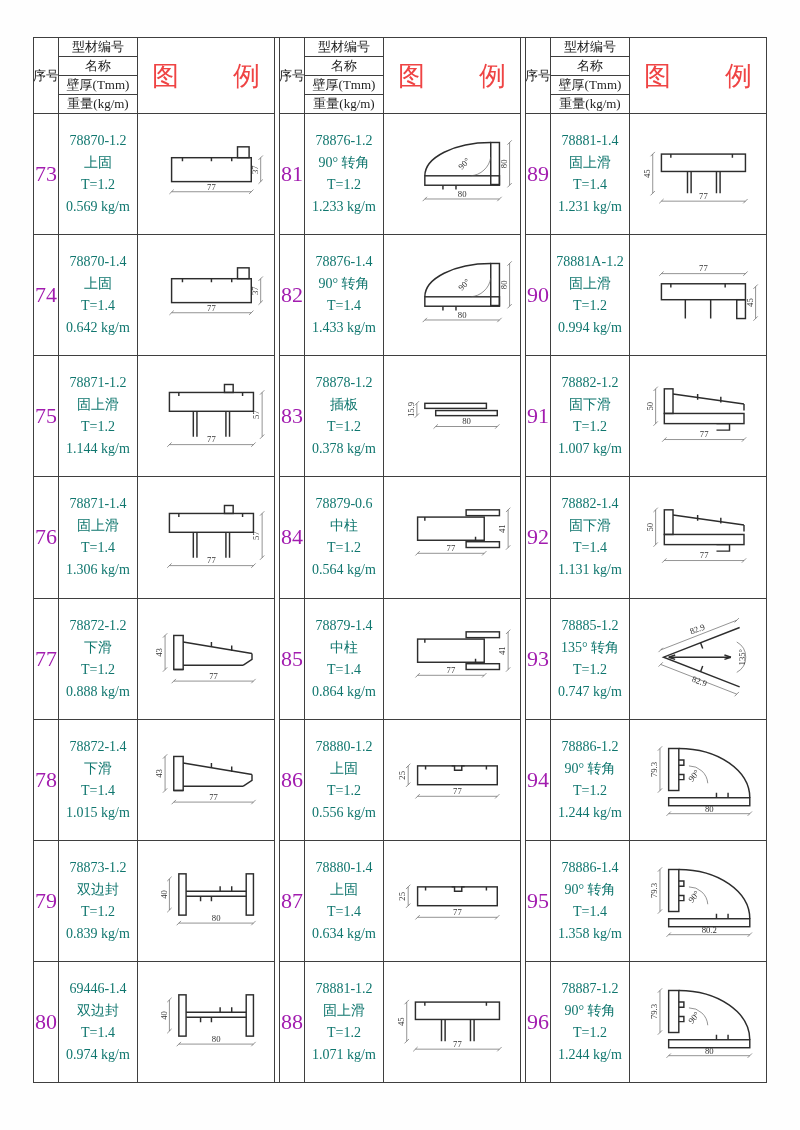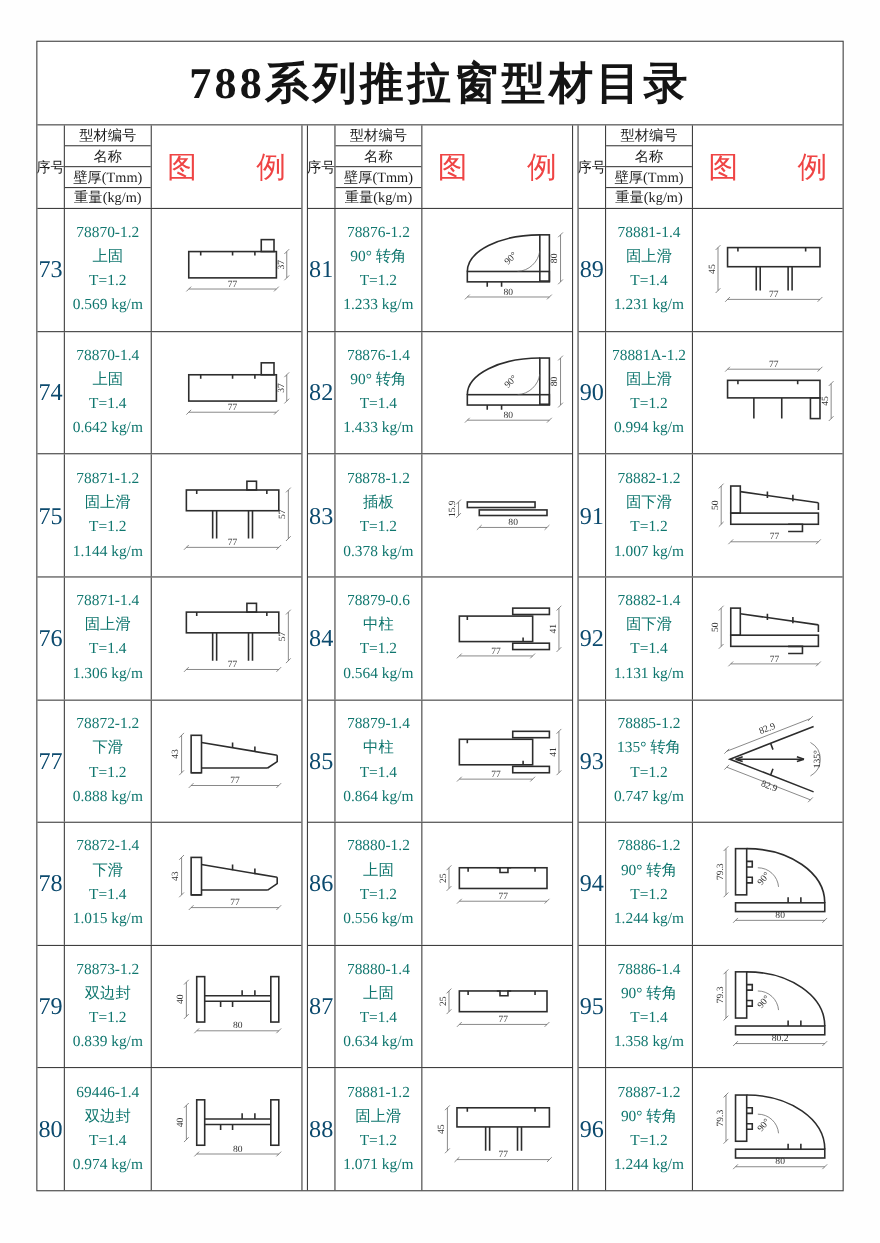--- a/index.html
+++ b/index.html
@@ -12,34 +12,33 @@
   .group { display:flex; flex-direction:column; min-width:0; }
   .ghead { flex:none; height:76px; border-bottom:1px solid #3f3f3f; display:grid; grid-template-columns:25px 79px 1fr; }
   .seqh { border-right:1px solid #3f3f3f; display:flex; align-items:center; justify-content:center; font-size:13px; white-space:nowrap; overflow:hidden; }
   .infoh { border-right:1px solid #3f3f3f; display:flex; flex-direction:column; }
   .infoh > div { flex:1; border-bottom:1px solid #3f3f3f; display:flex; align-items:center; justify-content:center; font-size:13px; white-space:nowrap; }
   .infoh > div:last-child { border-bottom:none; }
   .figh { display:flex; align-items:center; justify-content:center; font-size:27px; white-space:pre; color:#ef4444; }
   .rows { flex:1; display:flex; flex-direction:column; }
   .row { flex:1; display:grid; grid-template-columns:25px 79px 1fr; border-bottom:1px solid #3f3f3f; min-height:0; }
   .row:last-child { border-bottom:none; }
-  .seq { border-right:1px solid #3f3f3f; display:flex; align-items:center; justify-content:center; font-size:22px; color:#0c4a6e; }
+  .seq { border-right:1px solid #3f3f3f; display:flex; align-items:center; justify-content:center; font-size:22px; color:#a21caf; }
   .info { border-right:1px solid #3f3f3f; display:flex; flex-direction:column; align-items:center; justify-content:center; font-size:14px; line-height:22px; text-align:center; color:#0f766e; }
   .fig { display:flex; align-items:center; justify-content:center; overflow:hidden; }
   .fig-svg { width:134px; height:108px; }
   .fig-svg .p { fill:none; stroke:#2d2d2d; stroke-width:2; stroke-linejoin:miter; }
   .fig-svg .d { fill:none; stroke:#5a5a5a; stroke-width:0.9; }
   .fig-svg .t { font-size:12px; fill:#333; font-family:"Liberation Serif","DejaVu Serif",serif; }
 </style>
 </head>
 <body>
 
 <div class="page">
   <div class="table">
-    <div class="title-row">788系列推拉窗型材目录</div>
     <div class="tbody" id="tbody">
         <div class="group">
           <div class="ghead">
     <div class="seqh">序号</div>
     <div class="infoh">
       <div>型材编号</div>
       <div>名称</div>
       <div>壁厚(Tmm)</div>
       <div>重量(kg/m)</div>
     </div>

